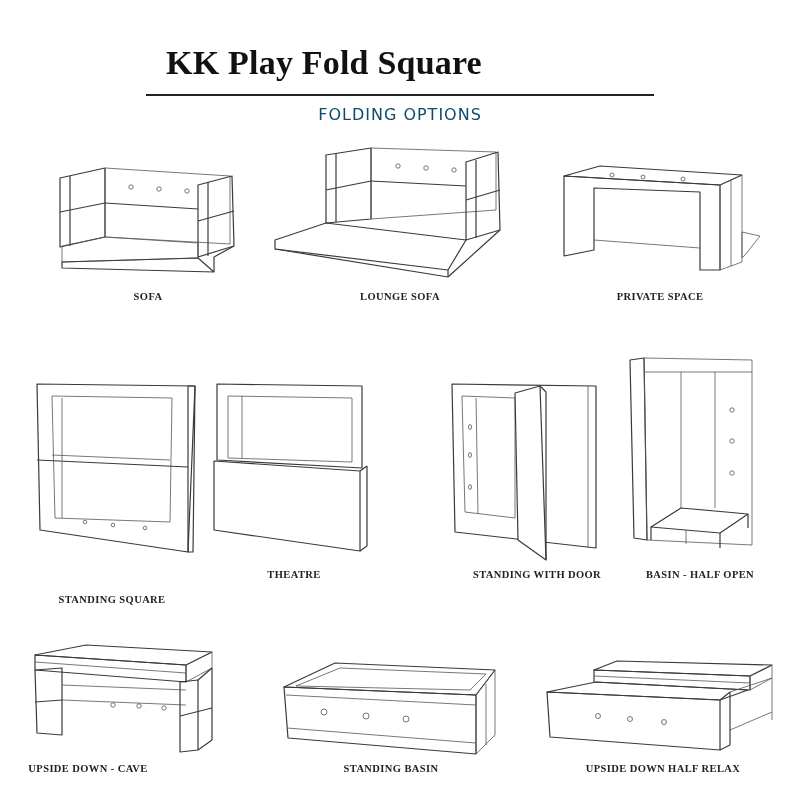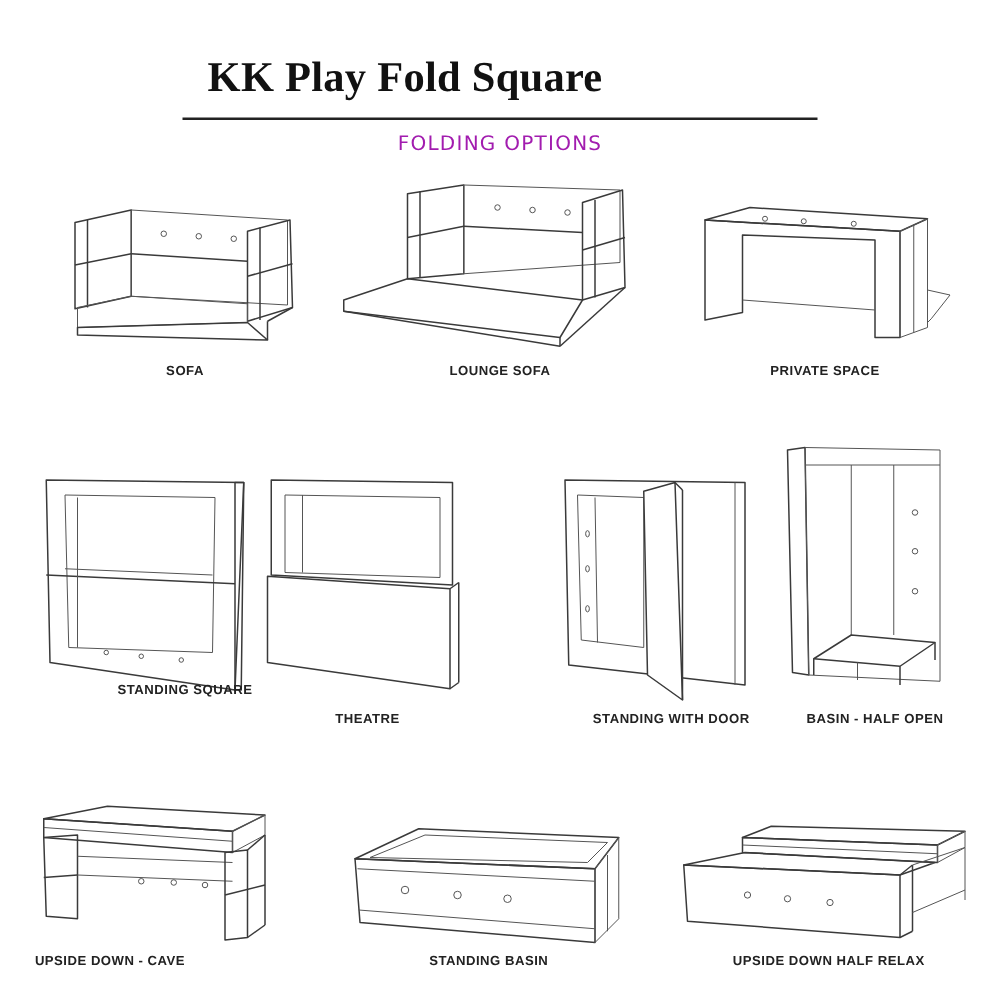--- a/index.html
+++ b/index.html
@@ -1,20 +1,20 @@
 <!DOCTYPE html>
 <html><head>
 <meta charset="utf-8">
 <style>
   html, body { margin:0; padding:0; background:#ffffff; }
   body { width:800px; height:800px; position:relative; overflow:hidden; font-family:"Liberation Sans", sans-serif; color:#1a1a1a; }
   .title { position:absolute; left:0; top:44px; width:648px; text-align:center; font-family:"Liberation Serif", serif; font-weight:bold; font-size:34px; letter-spacing:0.2px; color:#111; }
   .rule { position:absolute; left:146px; top:94px; width:508px; height:2px; background:#222; }
-  .subtitle { position:absolute; left:0; top:105px; width:800px; text-align:center; font-family:"DejaVu Sans", sans-serif; font-size:16px; letter-spacing:1px; color:#a21caf; }
-  .label { position:absolute; font-family:Liberation Sans, sans-serif; font-weight:bold; font-size:10.5px; letter-spacing:0.4px; color:#222; text-align:center; white-space:nowrap; transform:translateX(-50%); }
+  .subtitle { position:absolute; left:0; top:105px; width:800px; text-align:center; font-family:"DejaVu Sans", sans-serif; font-size:16px; letter-spacing:1px; color:#0c4a6e; }
+  .label { position:absolute; font-family:Liberation Serif, serif; font-weight:bold; font-size:10.5px; letter-spacing:0.4px; color:#222; text-align:center; white-space:nowrap; transform:translateX(-50%); }
   svg.ill { position:absolute; left:0; top:0; }
   svg.ill * { fill:none; stroke:#3a3a3a; stroke-width:1.2; stroke-linejoin:round; }
   svg.ill .thin { stroke-width:0.8; stroke:#555; }
   svg.ill .fillw { fill:#fff; }
 </style>
 </head>
 <body>
 
 <div class="title">KK Play Fold Square</div>
 <div class="rule"></div>
@@ -168,19 +168,19 @@
     <line x1="730" y1="730" x2="772" y2="712" class="thin"></line>
     <circle cx="598" cy="716" r="2.5" class="thin"></circle>
       <circle cx="630" cy="719" r="2.5" class="thin"></circle>
       <circle cx="664" cy="722" r="2.5" class="thin"></circle>
   </g>
 </svg>
 
 <div class="label" style="left:148px; top:291px;">SOFA</div>
 <div class="label" style="left:400px; top:291px;">LOUNGE SOFA</div>
 <div class="label" style="left:648px; top:291px;margin-left:12px;">PRIVATE SPACE</div>
-<div class="label" style="left:112px; top:546px;margin-left:36px;">STANDING SQUARE</div>
+<div class="label" style="left:112px; top:594px;">STANDING SQUARE</div>
 <div class="label" style="left:294px; top:569px;">THEATRE</div>
 <div class="label" style="left:537px; top:569px;">STANDING WITH DOOR</div>
 <div class="label" style="left:700px; top:569px;">BASIN - HALF OPEN</div>
 <div class="label" style="left:88px; top:763px;">UPSIDE DOWN - CAVE</div>
 <div class="label" style="left:391px; top:763px;">STANDING BASIN</div>
 <div class="label" style="left:663px; top:763px;">UPSIDE DOWN HALF RELAX</div>
 
 </body></html>

